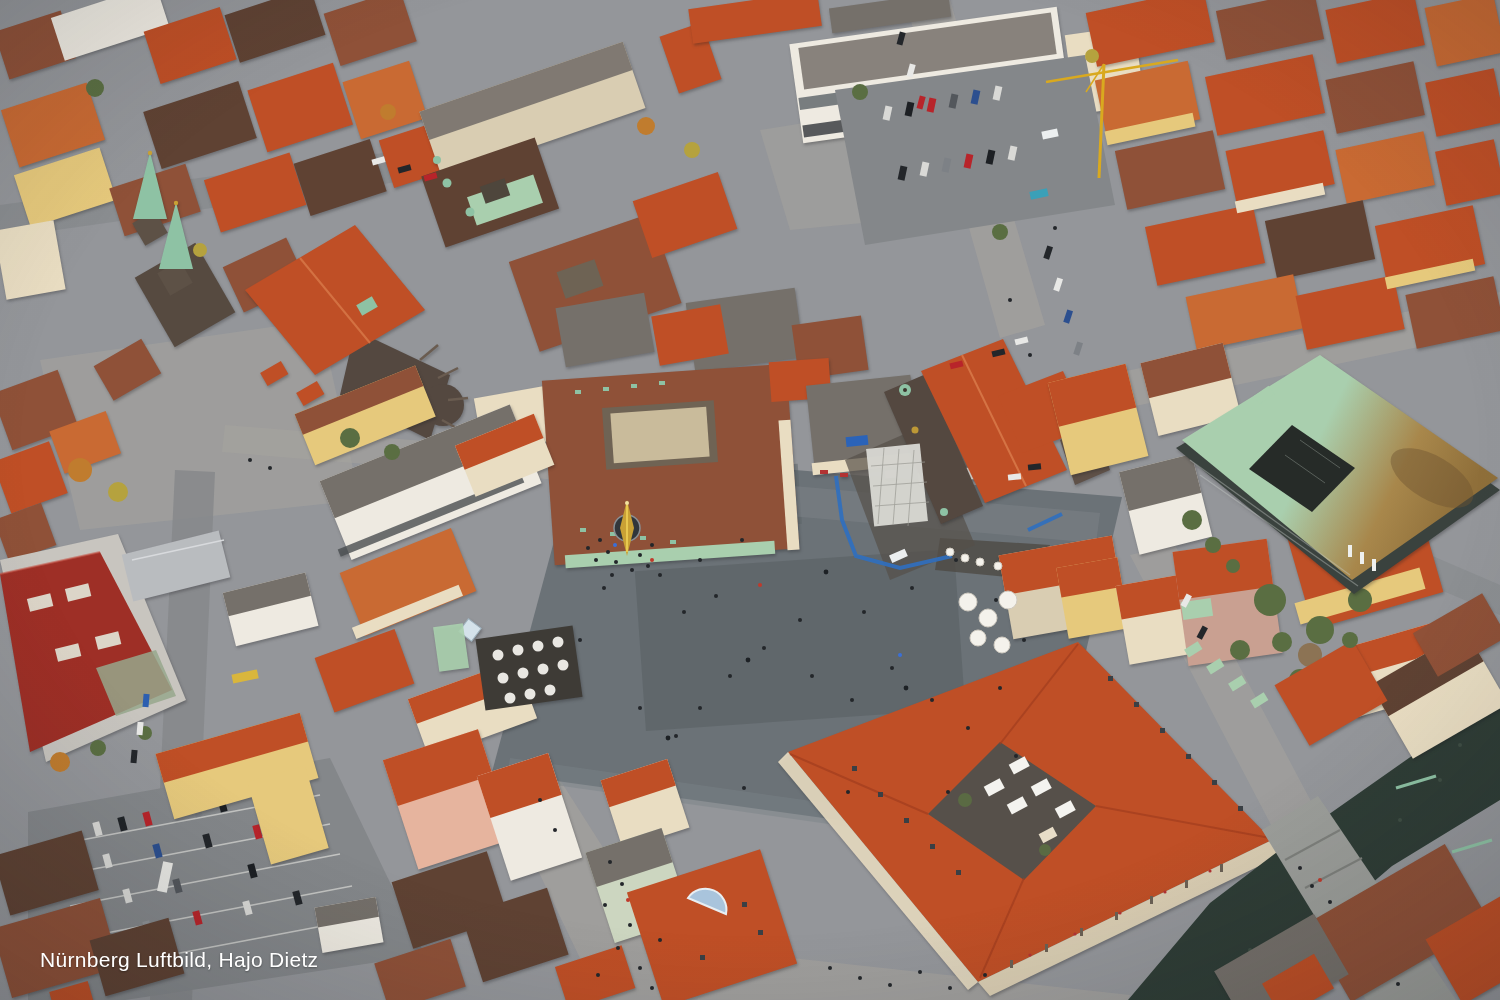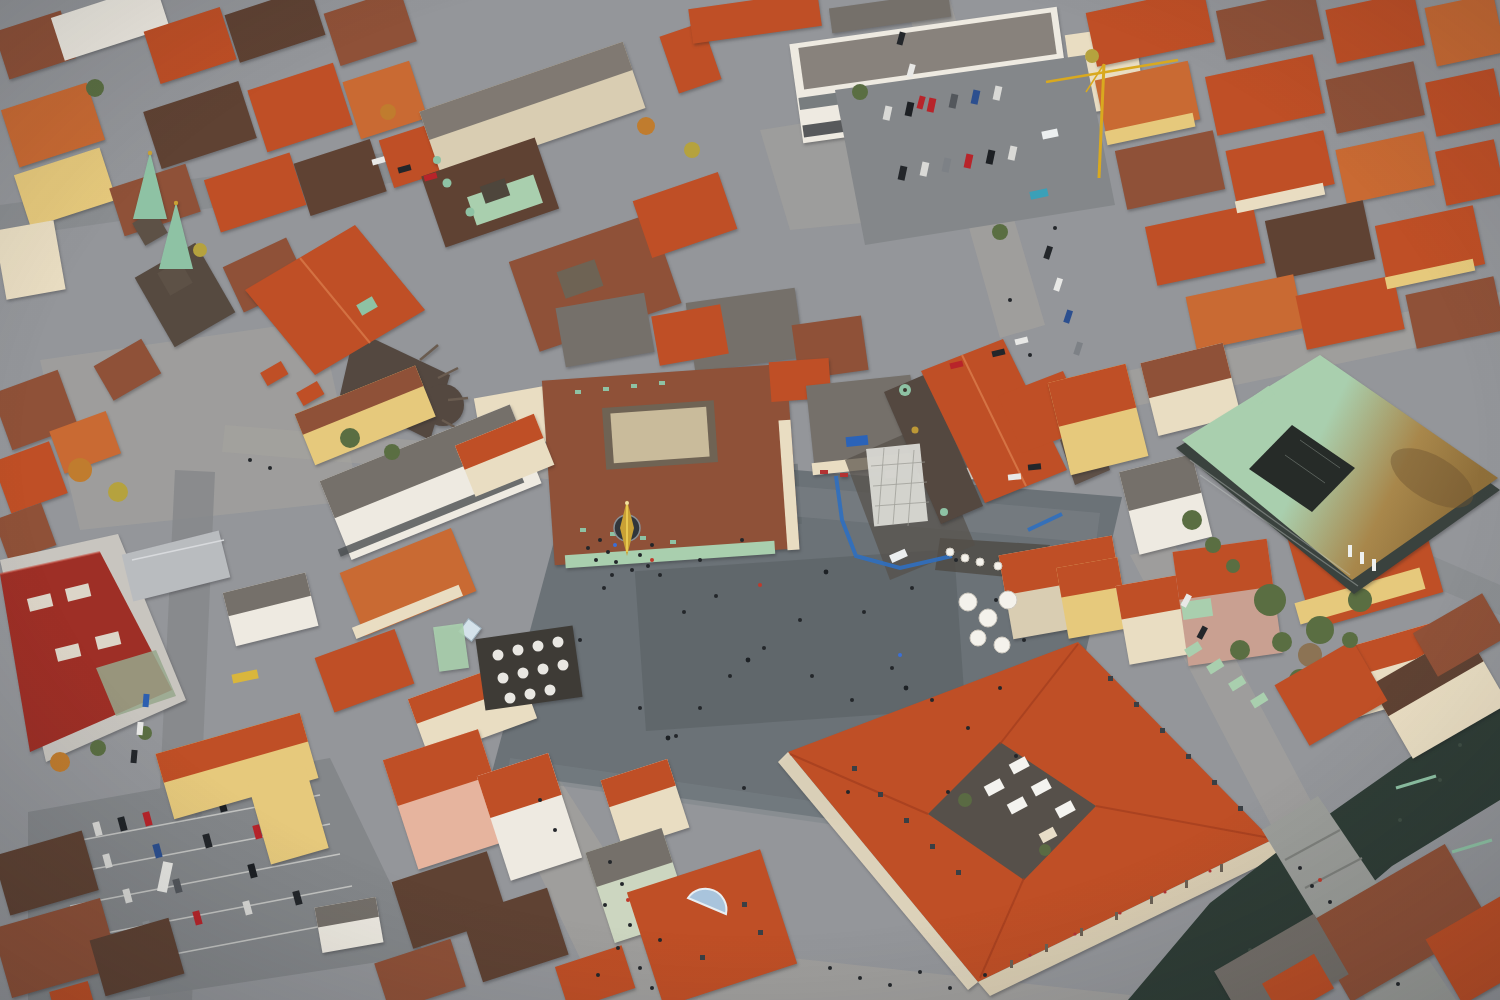--- a/index.html
+++ b/index.html
@@ -663,13 +663,14 @@
   <g>
     <circle fill="#31363b" stroke="#8a8f94" stroke-width="1.5" cx="627" cy="528" r="13"></circle>
     <polygon class="gld" points="627,500 634,528 627,556 620,528"></polygon>
     <line x1="627" y1="505" x2="627" y2="552" stroke="#e8c84f" stroke-width="2"></line>
     <circle fill="#f2e3a0" cx="627" cy="503" r="2"></circle>
   </g>
 
   <rect fill="url(#vig)" x="0" y="0" width="1500" height="1000"></rect>
 </svg>
 
+<div class="caption">Nürnberg Luftbild, Hajo Dietz</div>
 </div>
 
 </body></html>

